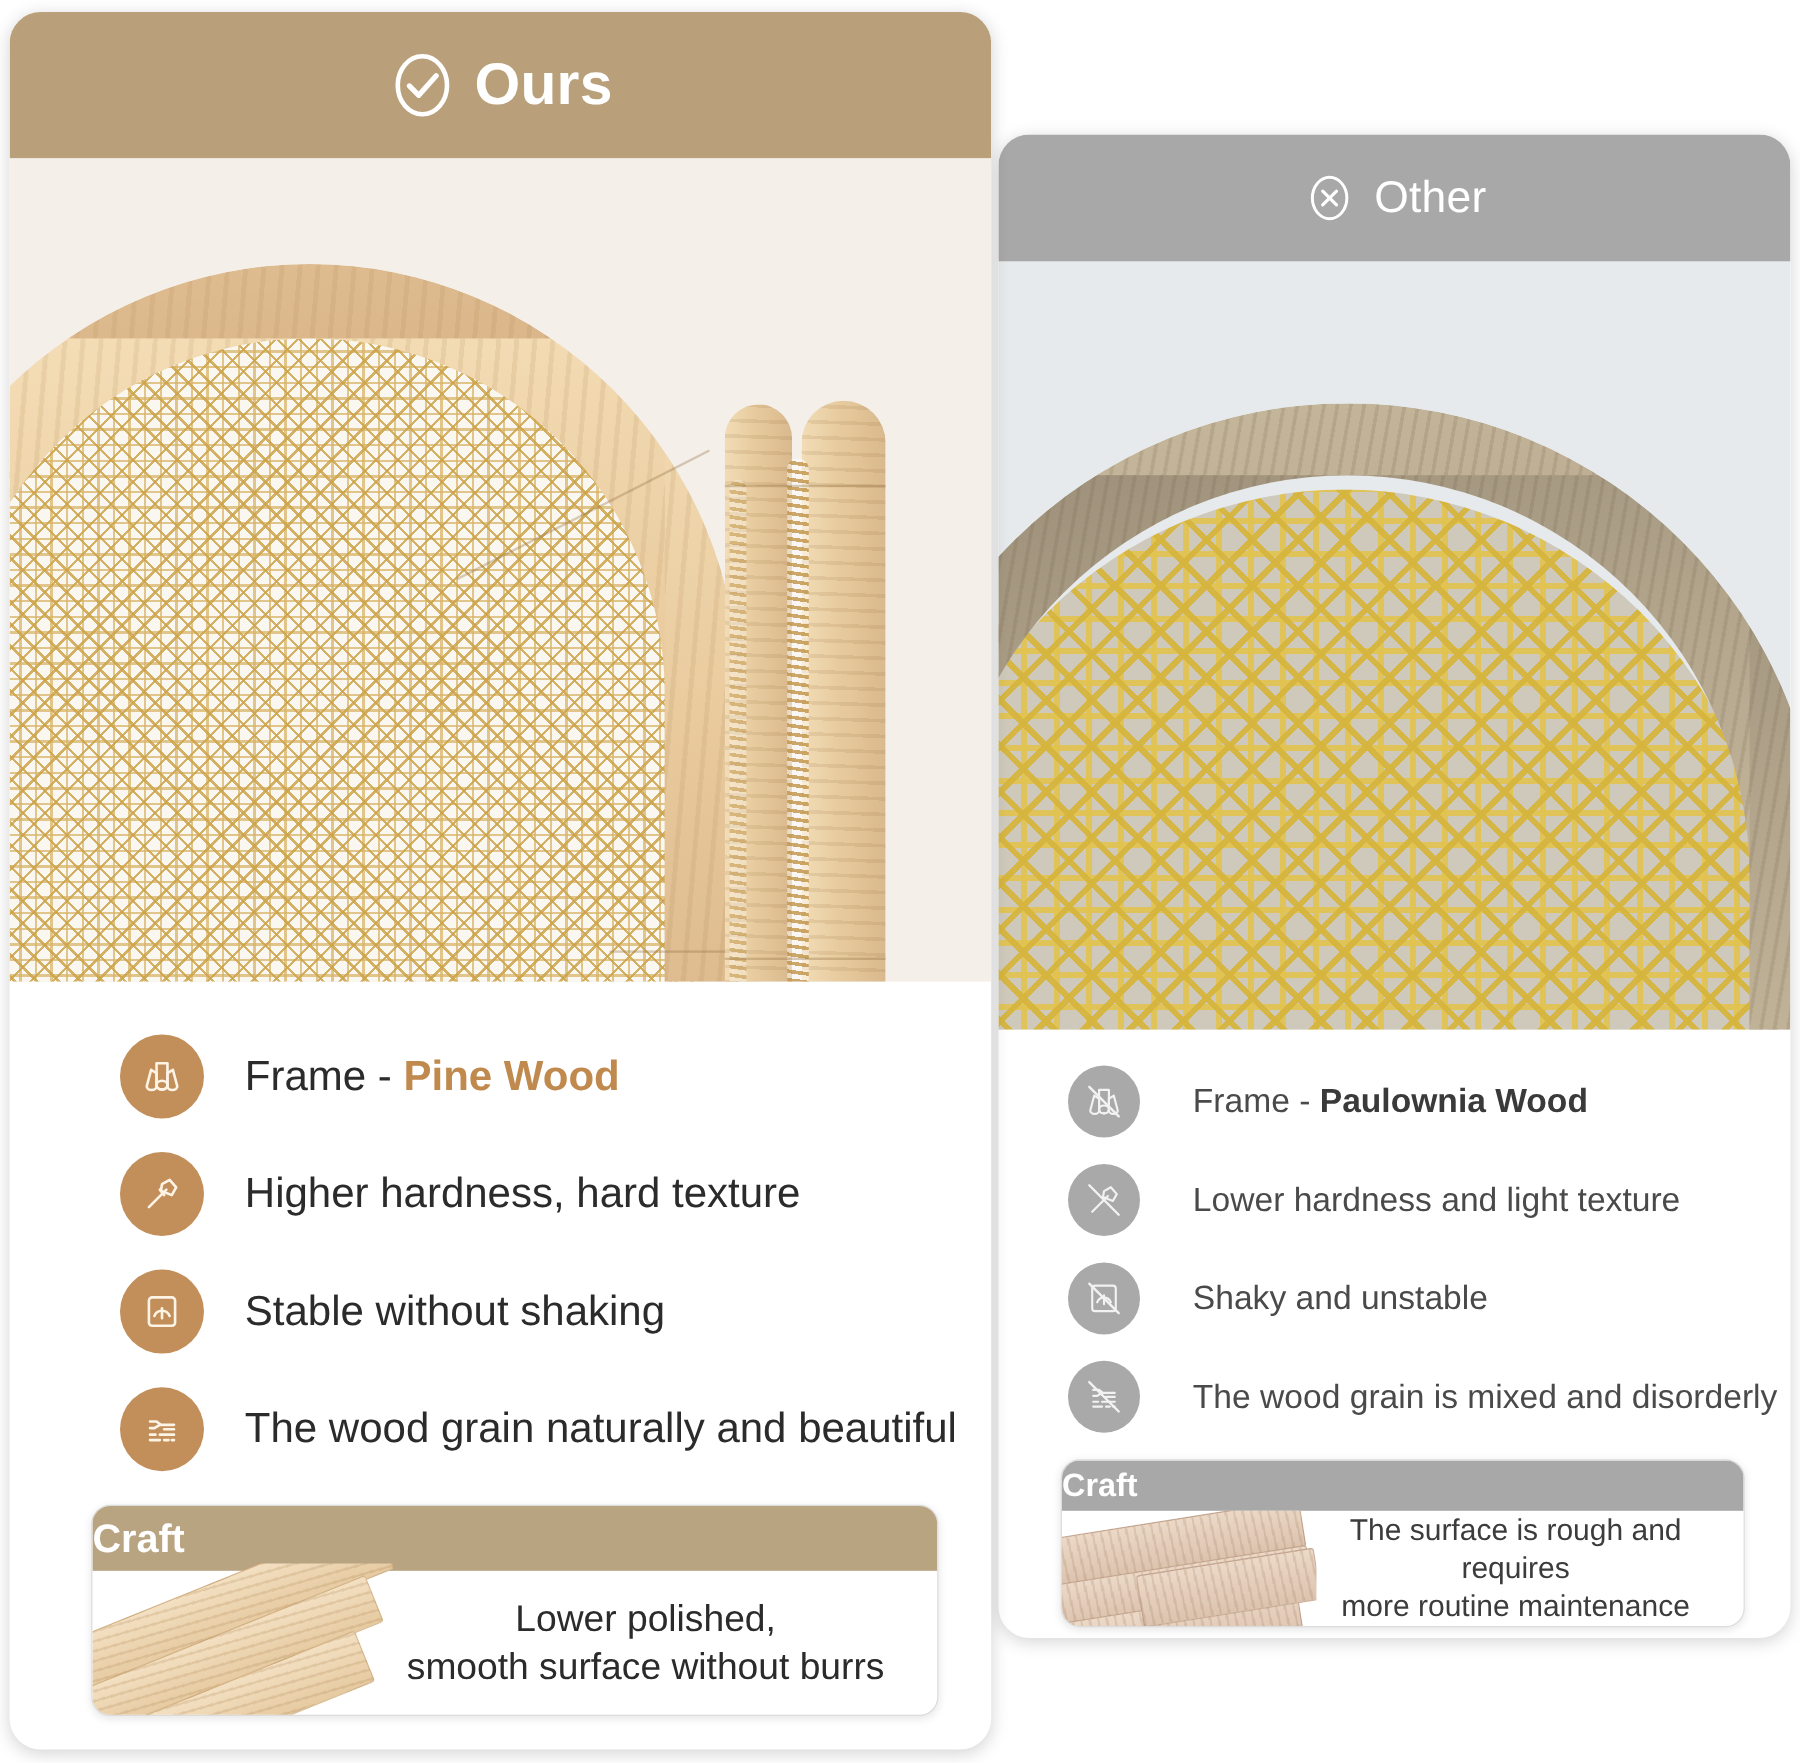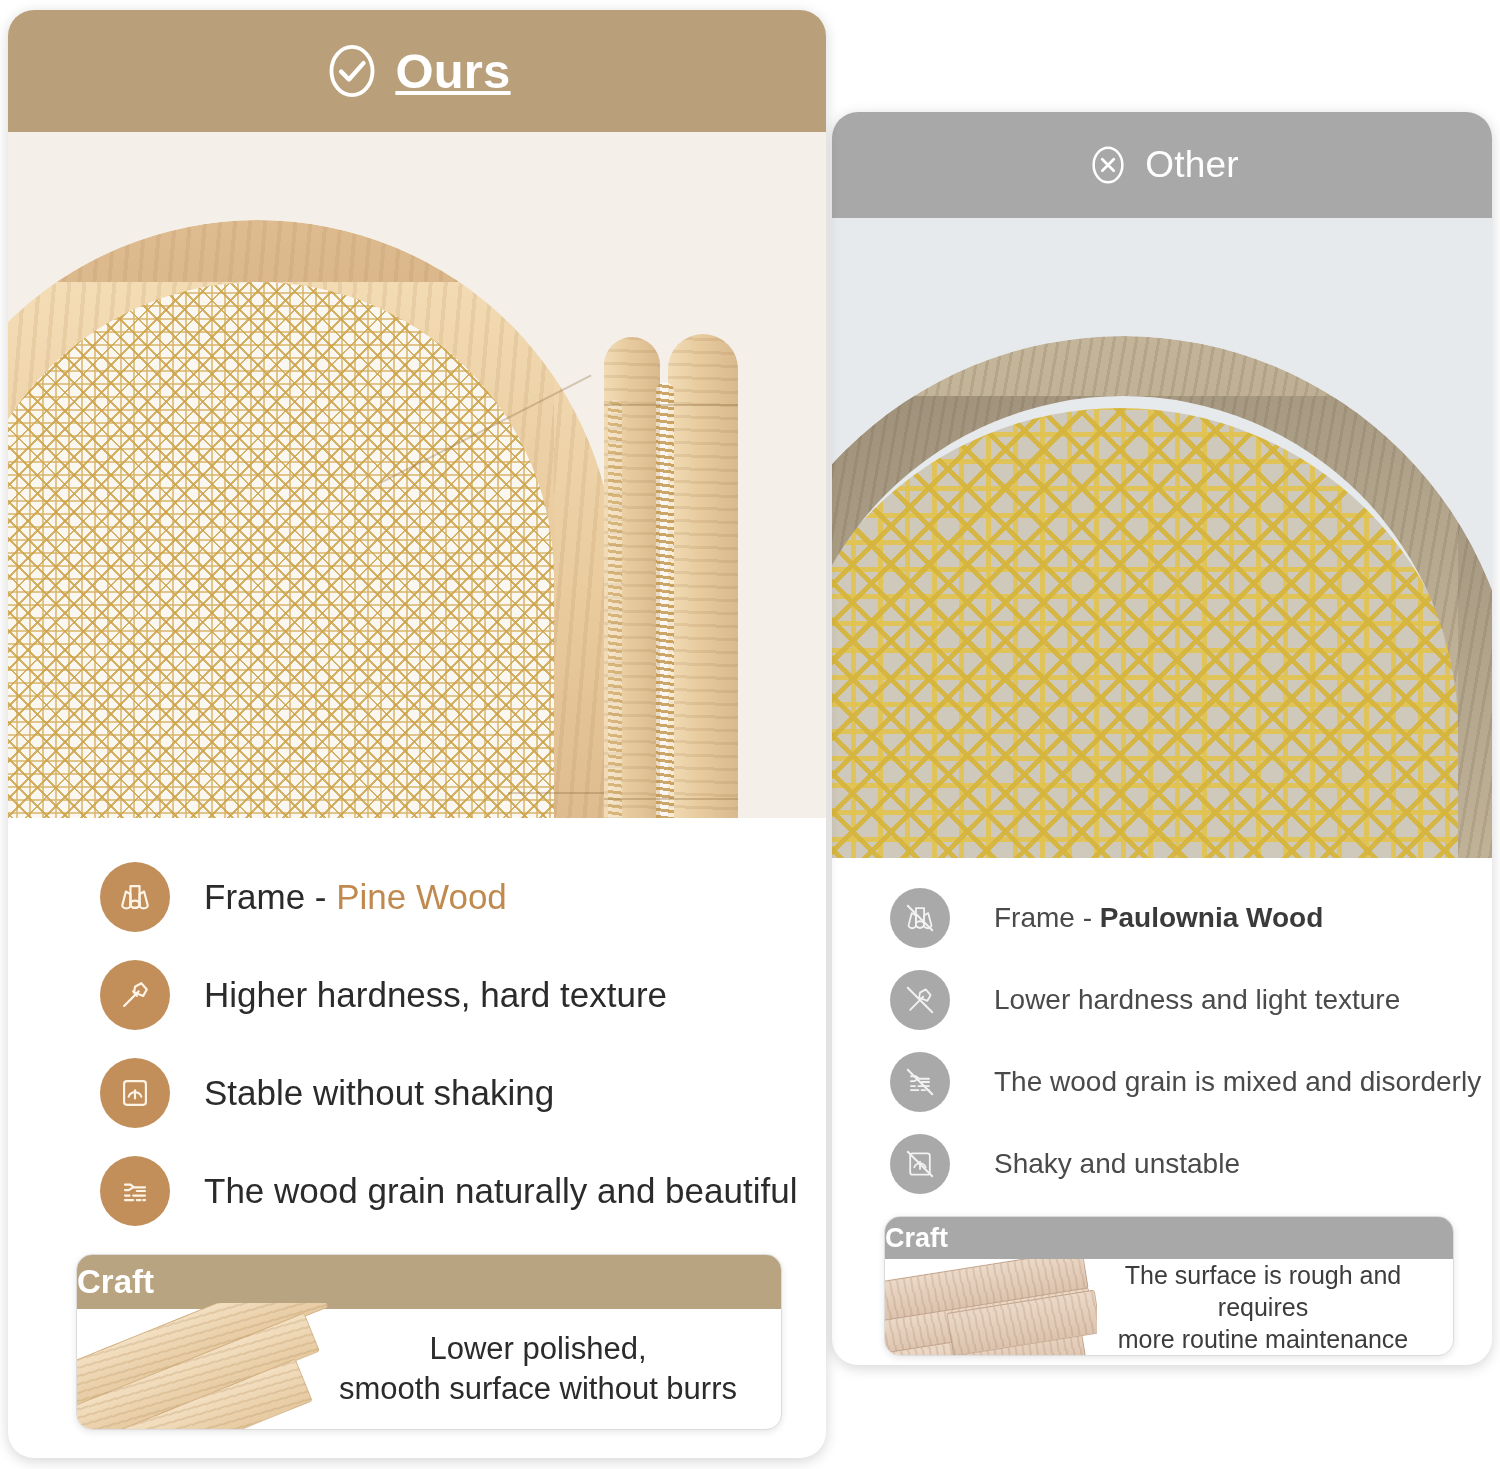--- a/index.html
+++ b/index.html
@@ -38,21 +38,21 @@
     gap: 14px;
   }
   #hdr-ours  { height: 122px; background: #b9a07a; }
   #hdr-other { height: 106px; background: #a8a8a8; }
 
   .hdr-label {
     color: #ffffff;
     letter-spacing: 0.2px;
     white-space: nowrap;
   }
-  #hdr-ours .hdr-label  { font-size: 49px; font-weight: 700; text-decoration: underline; }
+  #hdr-ours .hdr-label  { font-size: 49px; font-weight: 700; }
   #hdr-other .hdr-label { font-size: 37px; font-weight: 400; }
 
   .hdr-icon { display: block; }
 
   
   .photo {
     position: relative;
     width: 100%;
     overflow: hidden;
   }
@@ -162,21 +162,21 @@
     justify-content: center;
     position: relative;
   }
   #list-ours  .fico { width: 70px; height: 70px; background: #c28e5a; margin-right: 34px; }
   #list-other .fico { width: 60px; height: 60px; background: #a9a9a9; margin-right: 30px; }
 
   .ftext { color: #2b2b2b; white-space: nowrap; }
   #list-ours  .ftext { font-size: 35px; }
   #list-other .ftext { font-size: 28px; color: #4a4a4a; }
 
-  .ftext .hl-ours  { font-weight: 400; color: #c0894d; }
+  .ftext .hl-ours  { font-weight: 700; color: #c0894d; }
   .ftext .hl-other { font-weight: 700; color: #3a3a3a; }
 
   
   .craft {
     position: relative;
     background: #ffffff;
     border-radius: 16px;
     border: 1px solid #dcdcdc;
     overflow: hidden;
     box-shadow: 0 2px 7px rgba(0,0,0,0.10);
@@ -379,45 +379,45 @@
               <path d="M7 7 L37 37" stroke-width="2.4"></path>
             </g>
           </svg>
         </span>
         <span class="ftext">Lower hardness and light texture</span>
       </div>
 
       <div class="feature">
         <span class="fico">
           <svg width="36" height="36" viewBox="0 0 44 44">
+            <g fill="none" stroke="#f2f2f2" stroke-width="2.2" stroke-linecap="round" stroke-linejoin="round">
+              <rect x="10" y="9" width="24" height="26" rx="3"></rect>
+              <path d="M15 26 a7.5 7.5 0 0 1 14 0"></path>
+              <path d="M22 28 L22 19"></path>
+              <path d="M7 7 L37 37" stroke-width="2.4"></path>
+            </g>
+          </svg>
+        </span>
+        <span class="ftext">Shaky and unstable</span>
+      </div>
+
+      <div class="feature">
+        <span class="fico">
+          <svg width="36" height="36" viewBox="0 0 44 44">
             <g fill="none" stroke="#f2f2f2" stroke-width="2.2" stroke-linecap="round">
               <path d="M11 15 h6 l4 3 h12"></path>
               <path d="M11 21 h4 l5 -3"></path>
               <path d="M24 22 h9"></path>
               <path d="M11 27 h5 M20 27 h13"></path>
               <path d="M11 32 h9 M24 32 h4 M31 32 h2"></path>
               <path d="M7 7 L37 37" stroke-width="2.4"></path>
             </g>
           </svg>
         </span>
         <span class="ftext">The wood grain is mixed and disorderly</span>
-      </div>
-
-      <div class="feature">
-        <span class="fico">
-          <svg width="36" height="36" viewBox="0 0 44 44">
-            <g fill="none" stroke="#f2f2f2" stroke-width="2.2" stroke-linecap="round" stroke-linejoin="round">
-              <rect x="10" y="9" width="24" height="26" rx="3"></rect>
-              <path d="M15 26 a7.5 7.5 0 0 1 14 0"></path>
-              <path d="M22 28 L22 19"></path>
-              <path d="M7 7 L37 37" stroke-width="2.4"></path>
-            </g>
-          </svg>
-        </span>
-        <span class="ftext">Shaky and unstable</span>
       </div>
     </div>
 
     <div class="craft" id="craft-other">
       <div class="craft-head">Craft</div>
       <div class="craft-body">
         <div class="craft-photo" id="cphoto-other">
           <div class="plank paul" style="left:-28px; top:8px;  width:230px; height:40px; transform:rotate(-9deg);"></div>
           <div class="plank paul" style="left:-22px; top:46px; width:230px; height:36px; transform:rotate(-9deg);"></div>
           <div class="plank paul" style="left:-30px; top:80px; width:230px; height:42px; transform:rotate(-9deg);"></div>

